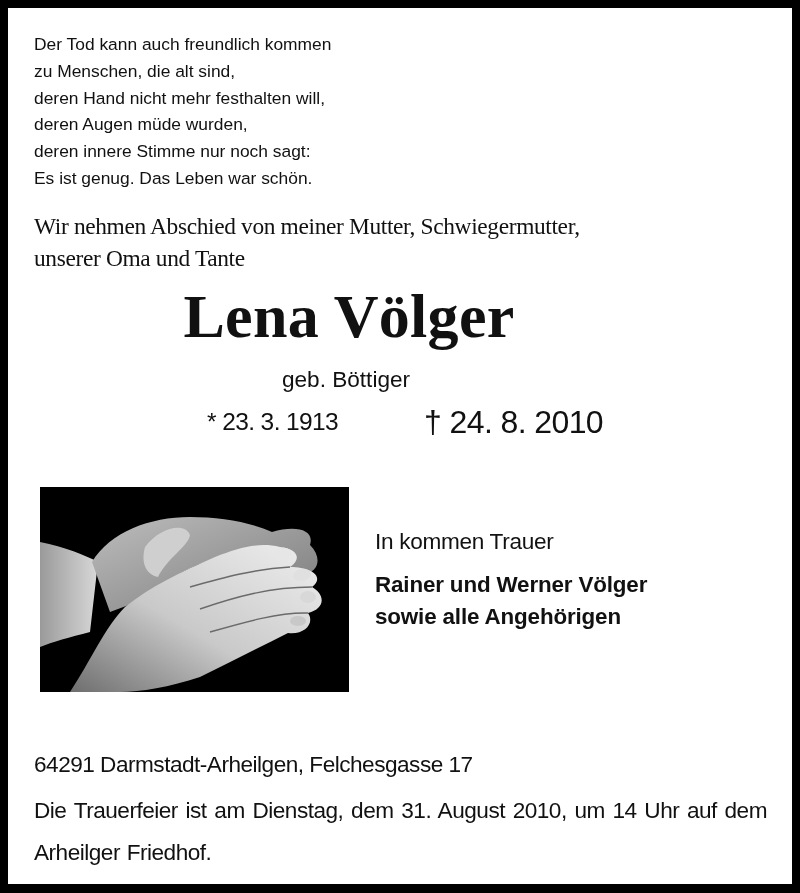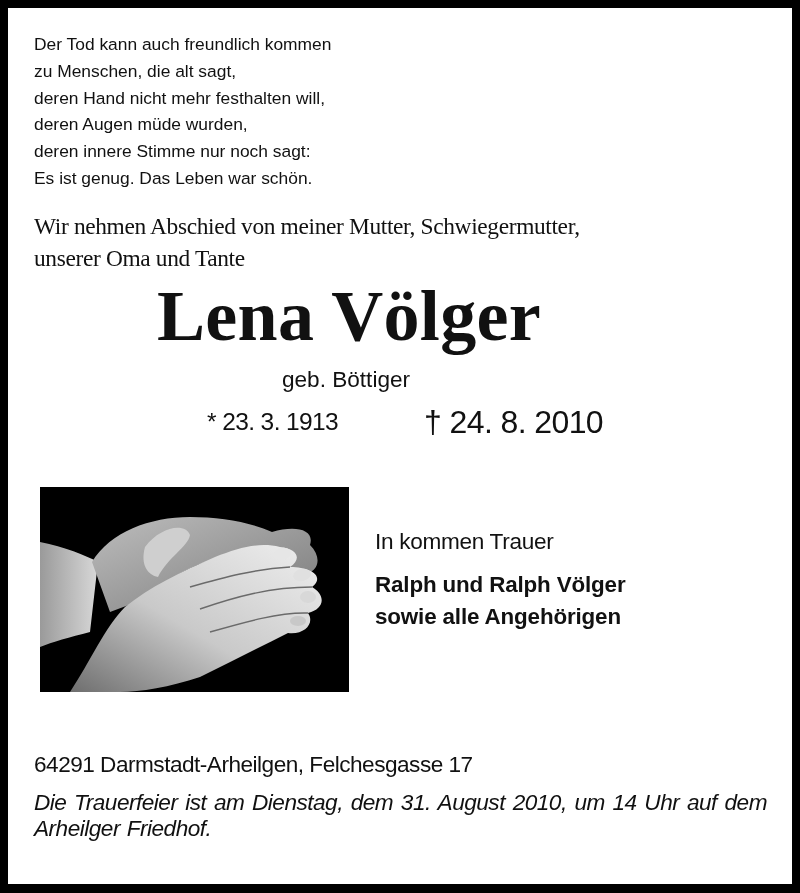--- a/index.html
+++ b/index.html
@@ -12,47 +12,47 @@
     .sans { font-family: "Liberation Sans", "DejaVu Sans", sans-serif; }
     .serif { font-family: "Liberation Serif", "DejaVu Serif", serif; }
 
     .poem { left: 26px; top: 23px; font-size: 17.4px; line-height: 26.8px; }
     .poem div { white-space: nowrap; }
 
     .intro { left: 26px; top: 202px; font-size: 23.4px; line-height: 32px; letter-spacing: -0.35px; font-family: Liberation Serif, serif; }
 
     .name {
       left: 0; width: 682px; text-align: center; top: 268px;
-      font-size: 72px; font-weight: bold; line-height: 80px; letter-spacing: 0.3px;
+      font-size: 62px; font-weight: bold; line-height: 80px; letter-spacing: 0.3px;
     }
     .maiden { left: 0; width: 676px; text-align: center; top: 358px; font-size: 22.6px; line-height: 28px; }
     .birth { left: 199px; top: 399px; font-size: 24.5px; line-height: 30px; letter-spacing: -0.6px; }
     .death { left: 416px; top: 399px; font-size: 32px; line-height: 30px; letter-spacing: -0.6px; }
 
     .photo { position: absolute; left: 32px; top: 479px; width: 309px; height: 205px; background: #000; overflow: hidden; }
     .photo svg { display: block; }
 
     .mourning-label { left: 367px; top: 519px; font-size: 22.6px; line-height: 30px; letter-spacing: -0.3px; }
     .mourners { left: 367px; top: 561px; font-size: 22.4px; line-height: 32px; font-weight: bold; letter-spacing: -0.15px; }
     .mourners div { white-space: nowrap; }
 
     .address { left: 26px; top: 742px; font-size: 22.6px; line-height: 30px; letter-spacing: -0.5px; }
     .funeral {
-      left: 26px; top: 782px; width: 733px; font-size: 22.6px; line-height: 26px;
-      white-space: normal; text-align: justify; text-align-last: left; letter-spacing: -0.5px; word-spacing: 1px; font-style: italic;
+      left: 26px; top: 782px; width: 733px; font-size: 22.6px; line-height: 42px;
+      white-space: normal; text-align: justify; text-align-last: left; letter-spacing: -0.5px; word-spacing: 1px;
     }
   </style>
 </head>
 <body>
 
 <div class="frame">
 
   <div class="abs sans poem">
     <div>Der Tod kann auch freundlich kommen</div>
-    <div>zu Menschen, die alt sagt,</div>
+    <div>zu Menschen, die alt sind,</div>
     <div>deren Hand nicht mehr festhalten will,</div>
     <div>deren Augen müde wurden,</div>
     <div>deren innere Stimme nur noch sagt:</div>
     <div>Es ist genug. Das Leben war schön.</div>
   </div>
 
   <div class="abs sans intro">
     <div>Wir nehmen Abschied von meiner Mutter, Schwiegermutter,</div>
     <div>unserer Oma und Tante</div>
   </div>
@@ -95,20 +95,20 @@
 
       <ellipse cx="242" cy="67" rx="9" ry="6" fill="#e6e6e6" transform="rotate(-15 242 67)"></ellipse>
       <ellipse cx="262" cy="88" rx="9" ry="6" fill="#e0e0e0" transform="rotate(-10 262 88)"></ellipse>
       <ellipse cx="268" cy="110" rx="8" ry="6" fill="#d8d8d8"></ellipse>
       <ellipse cx="258" cy="134" rx="8" ry="5" fill="#c8c8c8"></ellipse>
     </svg>
   </div>
 
   <div class="abs sans mourning-label">In kommen Trauer</div>
   <div class="abs sans mourners">
-    <div>Ralph und Ralph Völger</div>
+    <div>Rainer und Werner Völger</div>
     <div>sowie alle Angehörigen</div>
   </div>
 
   <div class="abs sans address">64291 Darmstadt-Arheilgen, Felchesgasse 17</div>
   <div class="abs sans funeral">Die Trauerfeier ist am Dienstag, dem 31. August 2010, um 14 Uhr auf dem Arheilger Friedhof.</div>
 
 </div>
 
 </body></html>

